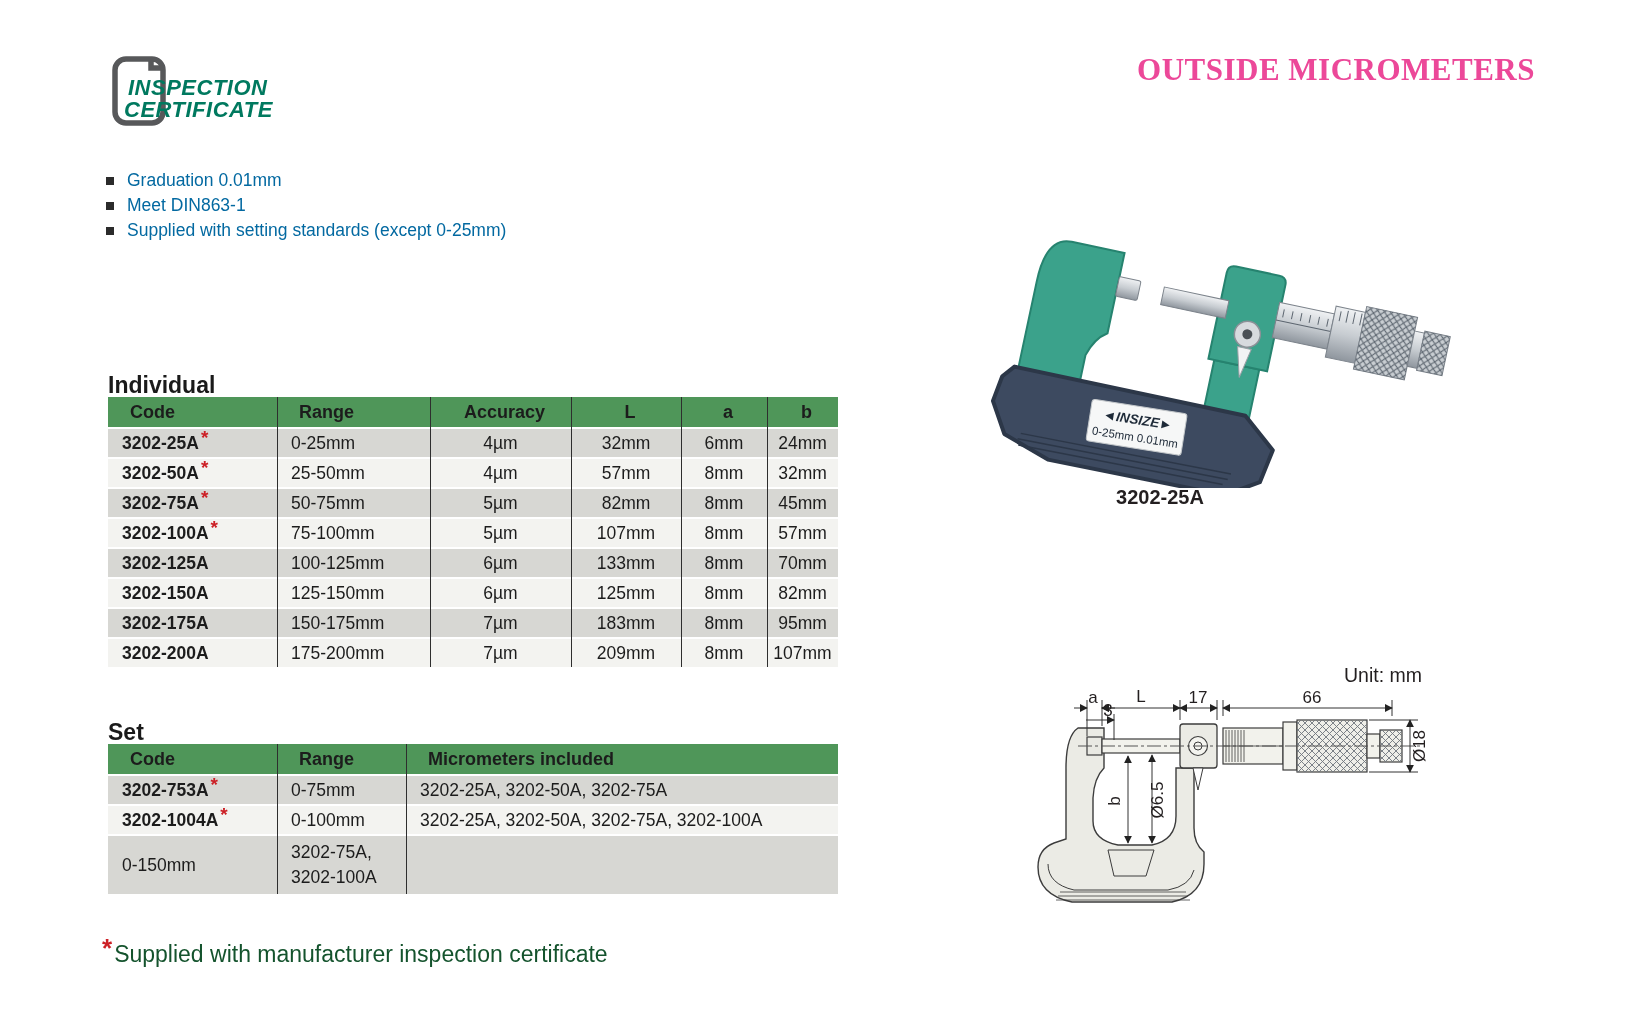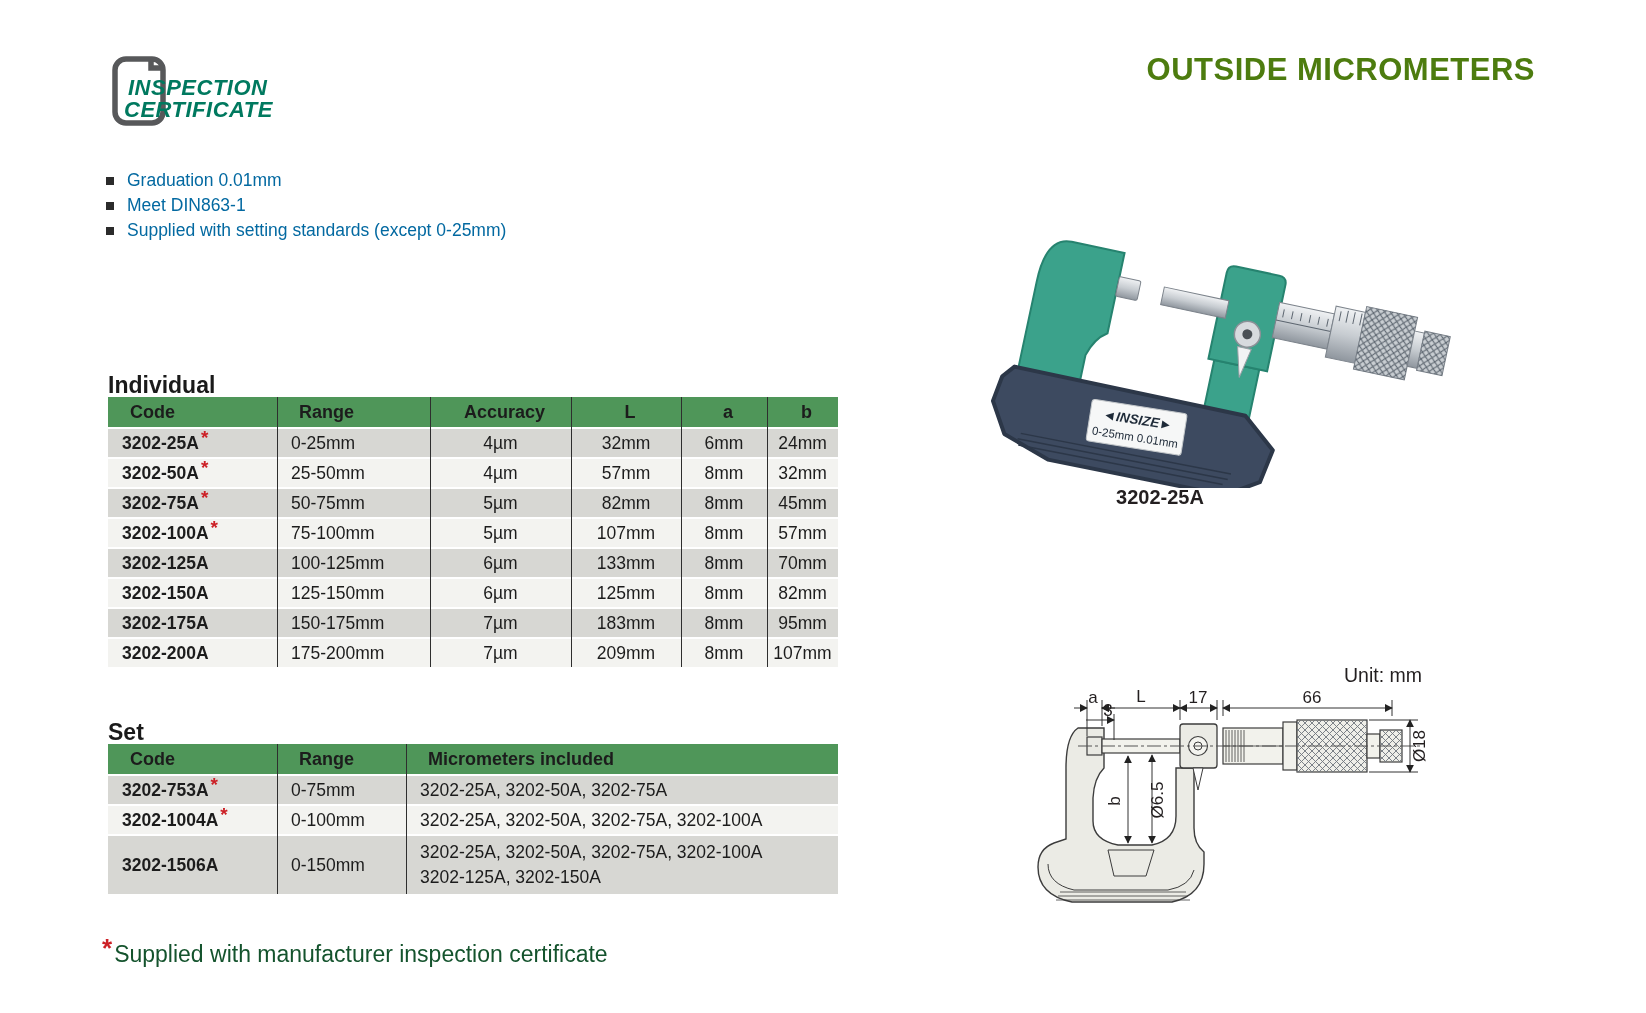--- a/index.html
+++ b/index.html
@@ -2,21 +2,21 @@
 <html><head>
 <meta charset="utf-8">
 <style>
   html,body{margin:0;padding:0;background:#fff;}
   #page{position:relative;width:1646px;height:1013px;background:#ffffff;overflow:hidden;
         font-family:"Liberation Sans",sans-serif;color:#231f20;}
 
   
   #logo{position:absolute;left:95px;top:45px;width:320px;height:115px;}
   #title{position:absolute;left:1040px;top:52px;width:495px;text-align:right;
-         font-size:31px;font-weight:bold;letter-spacing:0.5px;color:#4d7c0f;}
+         font-size:31px;font-weight:bold;letter-spacing:0.5px;color:#ec4899;font-family:Liberation Serif, serif;}
 
   
   #features{position:absolute;left:106px;top:168px;width:560px;}
   .feat{display:flex;align-items:center;height:25px;font-size:17.5px;color:#0369a1;}
   .bullet-sq{width:8px;height:8px;background:#2b2b2b;margin-right:13px;flex:0 0 auto;}
 
   
   .section-label{position:absolute;font-size:23px;font-weight:bold;color:#1a1a1a;}
   #lbl-individual{left:108px;top:372px;}
   #lbl-set{left:108px;top:719px;}
@@ -215,24 +215,20 @@
     </div>
     <div class="t-row set-cols t-body-row row-light">
       <div class="t-cell left">
           <span class="code-txt">3202-1004A</span>
           <span class="star">*</span>
         </div>
       <div class="t-cell left">0-100mm</div>
       <div class="t-cell left included">3202-25A, 3202-50A, 3202-75A, 3202-100A</div>
     </div>
     <div class="t-row set-cols t-body-row tall row-gray">
-      <div class="t-cell left">
-          <span class="code-txt">3202-1506A</span>
-          <span class="star"></span>
-        </div>
       <div class="t-cell left">0-150mm</div>
       <div class="t-cell left included">3202-25A, 3202-50A, 3202-75A, 3202-100A
 3202-125A, 3202-150A</div>
     </div>
     <div class="vline" style="left:169px"></div>
     <div class="vline" style="left:298px"></div>
   </div>
 
   <div id="footnote">
     <span class="fstar">*</span>

